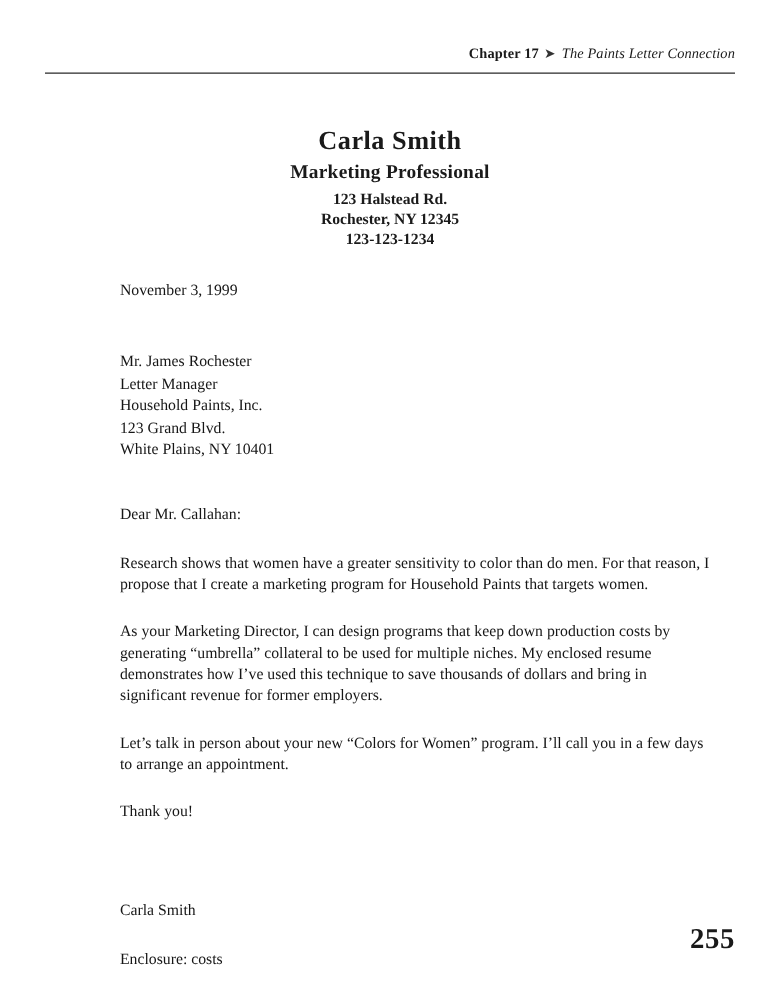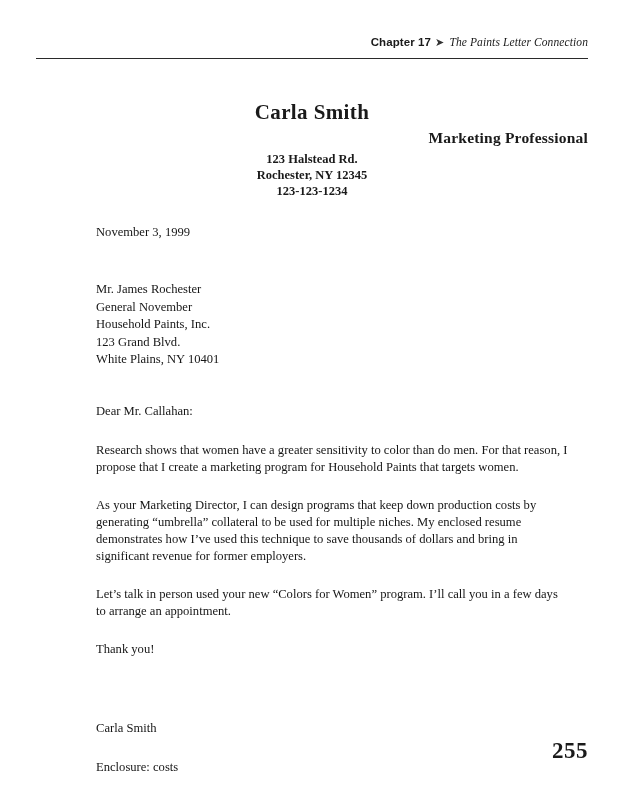--- a/index.html
+++ b/index.html
@@ -27,21 +27,21 @@
     position: absolute;
     top: 36px;
     right: 36px;
     text-align: right;
     white-space: nowrap;
     font-size: 11.5px;
     letter-spacing: 0.1px;
   }
   .runhead .chapter {
     font-weight: bold;
-    font-family: Liberation Sans, sans-serif;
+    font-family: Liberation Serif, serif;
     margin-left: 40px;
   }
   .runhead .arrow {
     display: inline-block;
     margin: 0 5px 0 4px;
     font-size: 11px;
     color: #333;
   }
   .runhead .chaptitle {
     font-style: italic;
@@ -68,21 +68,20 @@
     font-size: 21px;
     font-weight: bold;
     letter-spacing: 0.4px;
     margin-bottom: 4px;
   }
   .lh-title {
     font-size: 15.5px;
     font-weight: bold;
     letter-spacing: 0.2px;
     margin-bottom: 4px;
-    text-align: right;
   }
   .lh-line {
     font-size: 12.5px;
     line-height: 16px;
     font-weight: bold;
   }
 
   
   .letter {
     position: absolute;
@@ -143,31 +142,31 @@
     <div class="lh-line">Rochester, NY 12345</div>
     <div class="lh-line">123-123-1234</div>
   </div>
 
   <div class="letter">
 
     <div class="date">November 3, 1999</div>
 
     <div class="addr">
       <div>Mr. James Rochester</div>
-      <div>General November</div>
+      <div>Letter Manager</div>
       <div>Household Paints, Inc.</div>
       <div>123 Grand Blvd.</div>
       <div>White Plains, NY 10401</div>
     </div>
 
     <div class="salut">Dear Mr. Callahan:</div>
 
     <p class="para">Research shows that women have a greater sensitivity to color than do men. For that reason, I propose that I create a marketing program for Household Paints that targets women.</p>
     <p class="para">As your Marketing Director, I can design programs that keep down production costs by generating “umbrella” collateral to be used for multiple niches. My enclosed resume demonstrates how I’ve used this technique to save thousands of dollars and bring in significant revenue for former employers.</p>
-    <p class="para">Let’s talk in person used your new “Colors for Women” program. I’ll call you in a few days to arrange an appointment.</p>
+    <p class="para">Let’s talk in person about your new “Colors for Women” program. I’ll call you in a few days to arrange an appointment.</p>
     <p class="para">Thank you!</p>
 
     <div class="closing-name">Carla Smith</div>
 
     <div class="enclosure">Enclosure: costs</div>
 
   </div>
 
   <div class="folio">255</div>
 </div>

